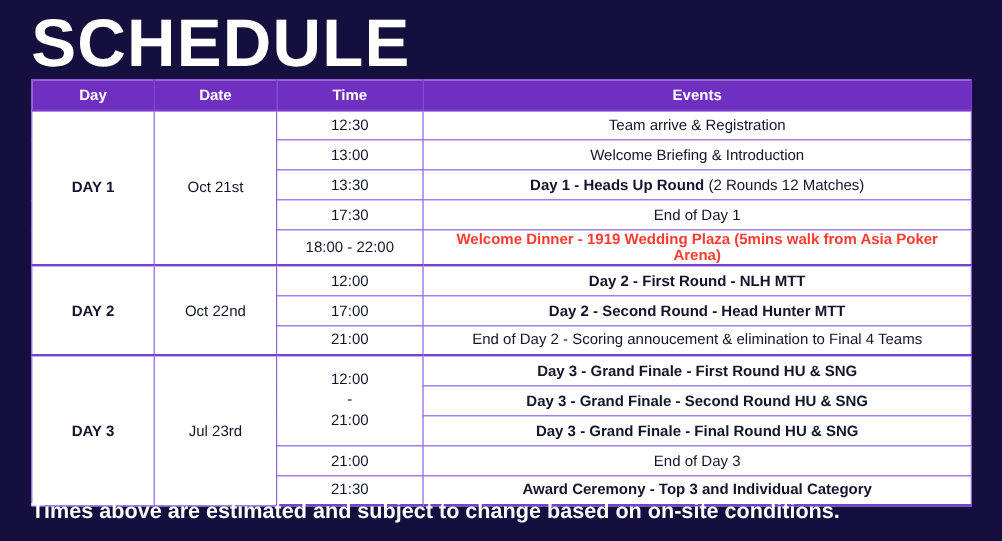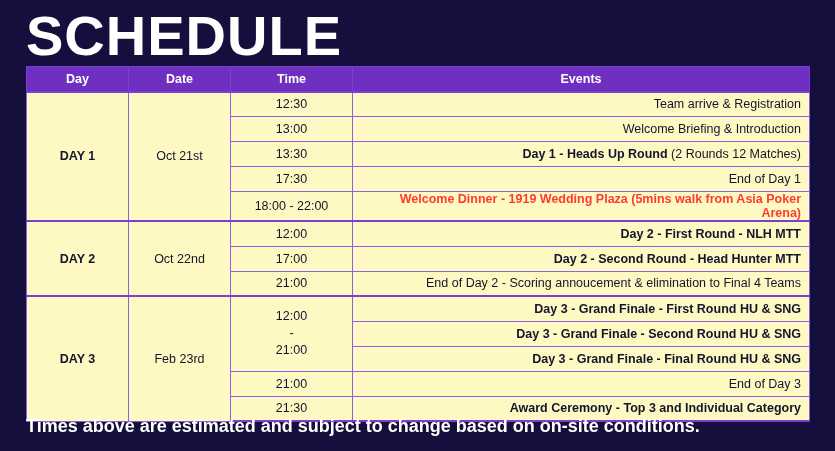--- a/index.html
+++ b/index.html
@@ -32,21 +32,21 @@
   }
   .table-wrap {
     position: absolute;
     left: 26px;
     top: 66px;
     width: 783px;
   }
   table.schedule {
     border-collapse: collapse;
     width: 783px;
-    background: #fef9c3;
+    background: #ffffff;
     table-layout: fixed;
   }
   table.schedule th {
     background: #6f2fc0;
     color: #ffffff;
     font-size: 12.5px;
     font-weight: bold;
     height: 25px;
     border: 1px solid #7b3fd0;
     text-align: center;
@@ -71,21 +71,21 @@
     font-size: 12.5px;
     color: #14142b;
   }
   td.timecell {
     text-align: center;
     font-size: 12.5px;
     color: #14142b;
     margin-top: 25px;
   }
   td.eventcell {
-    text-align: right;
+    text-align: center;
     border-right: 2px solid #7b3fd0;
   }
   td.eventcell.bold { font-weight: bold; }
   td.eventcell.highlight { font-weight: bold; color: #ff3b30; }
   td.multiline {
     line-height: 17px;
     text-align: center;
     padding: 4px 0;
   }
   tr.group-start td { border-top: 2px solid #7b3fd0; }
@@ -161,21 +161,21 @@
           <td class="timecell">17:00</td>
           <td class="eventcell bold">Day 2 - Second Round - Head Hunter MTT</td>
         </tr>
         <tr>
           <td class="timecell">21:00</td>
           <td class="eventcell">End of Day 2 - Scoring annoucement &amp; elimination to Final 4 Teams</td>
         </tr>
 
         <tr class="group-start">
           <td class="daycell" rowspan="5">DAY 3</td>
-          <td class="datecell" rowspan="5">Feb 23rd</td>
+          <td class="datecell" rowspan="5">Jul 23rd</td>
           <td class="timecell multiline" rowspan="3">
             <div>12:00</div>
             <div>-</div>
             <div>21:00</div>
           </td>
           <td class="eventcell bold">Day 3 - Grand Finale - First Round HU &amp; SNG</td>
         </tr>
         <tr>
           <td class="eventcell bold">Day 3 - Grand Finale - Second Round HU &amp; SNG</td>
         </tr>

